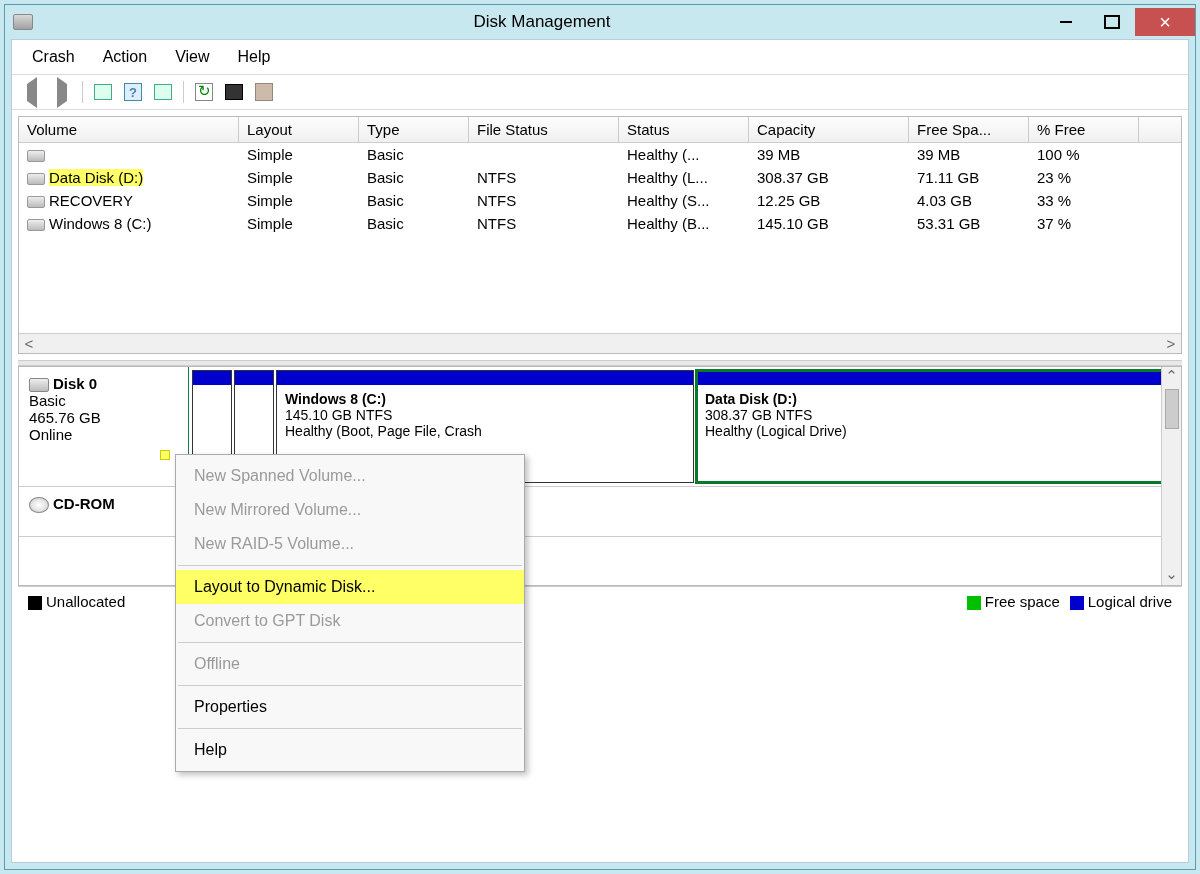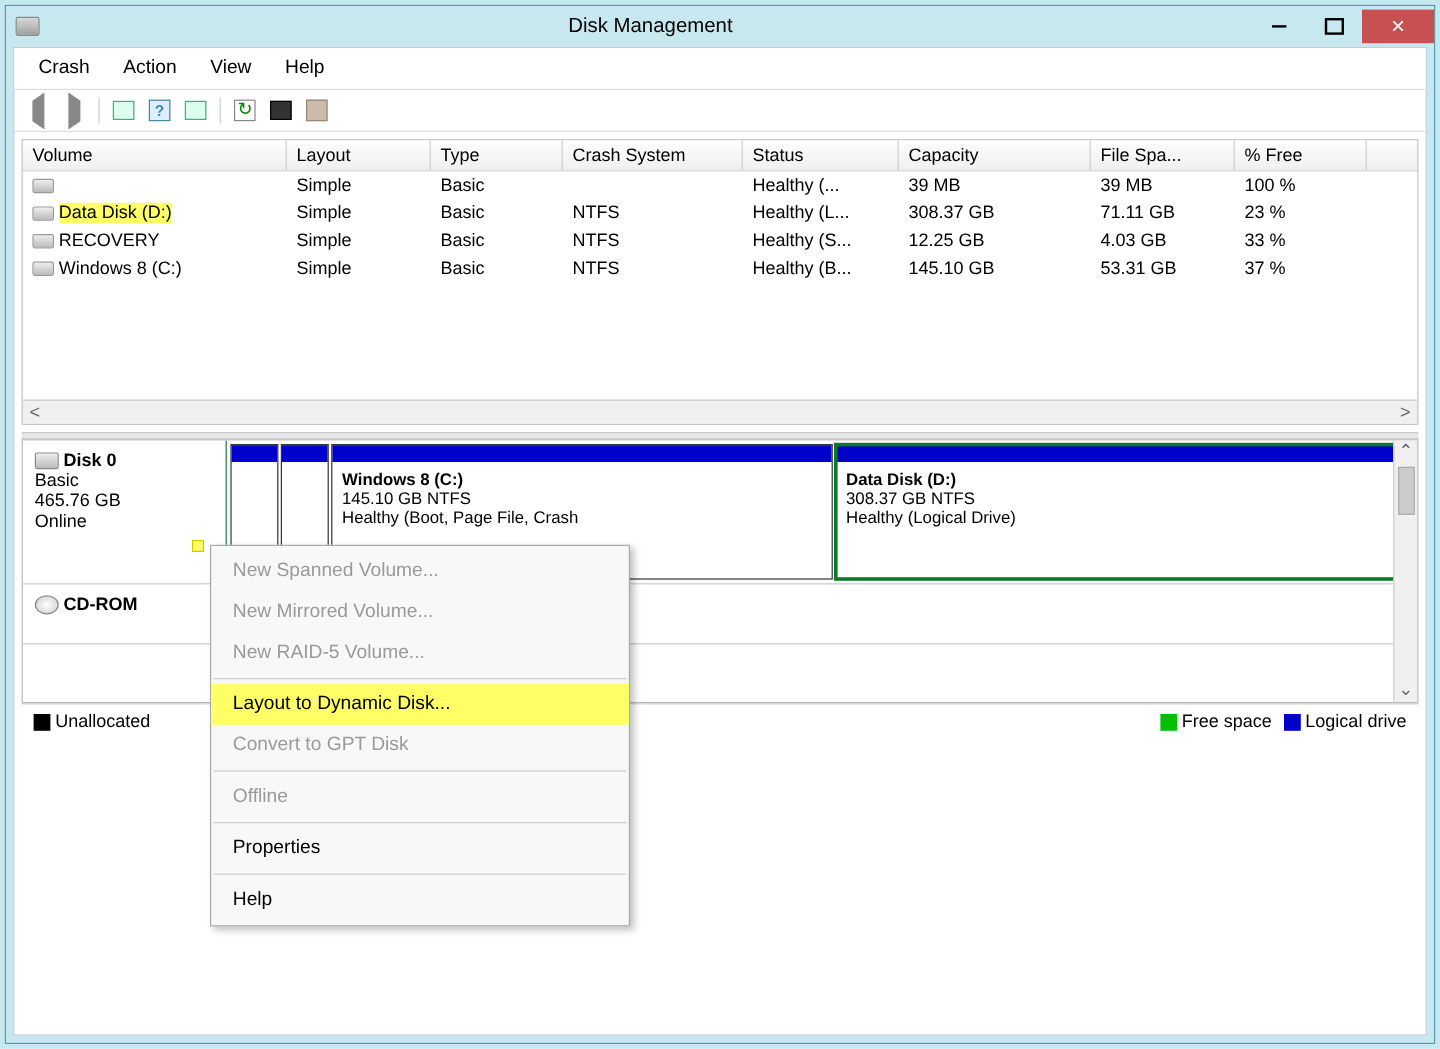--- a/index.html
+++ b/index.html
@@ -116,24 +116,24 @@
       <div class="tbtn">
           <span class="ico-gear"></span>
         </div>
     </div>
 
     <div class="volume-table">
       <div class="thead">
         <div class="th c0">Volume</div>
         <div class="th c1">Layout</div>
         <div class="th c2">Type</div>
-        <div class="th c3">Crash System</div>
+        <div class="th c3">File Status</div>
         <div class="th c4">Status</div>
         <div class="th c5">Capacity</div>
-        <div class="th c6">File Spa...</div>
+        <div class="th c6">Free Spa...</div>
         <div class="th c7">% Free</div>
       </div>
       <div class="tbody" id="vol-body">
           <div class="trow">
             <div class="td c0"><span class="drive-ico"></span><span></span></div>
             <div class="td c1">Simple</div>
             <div class="td c2">Basic</div>
             <div class="td c3"></div>
             <div class="td c4">Healthy (...</div>
             <div class="td c5">39 MB</div>

